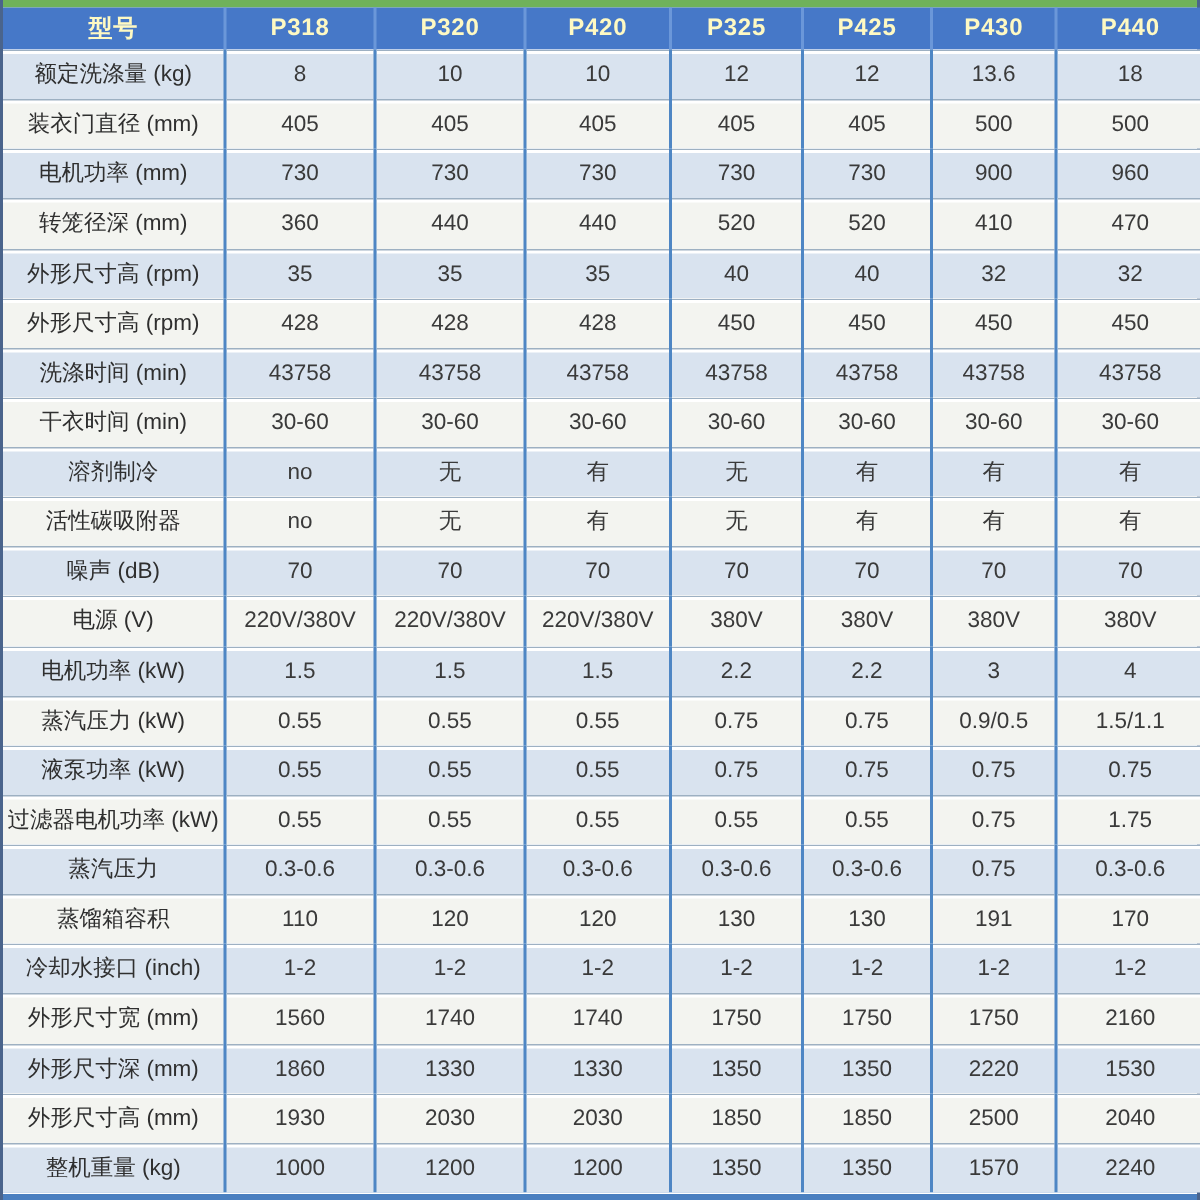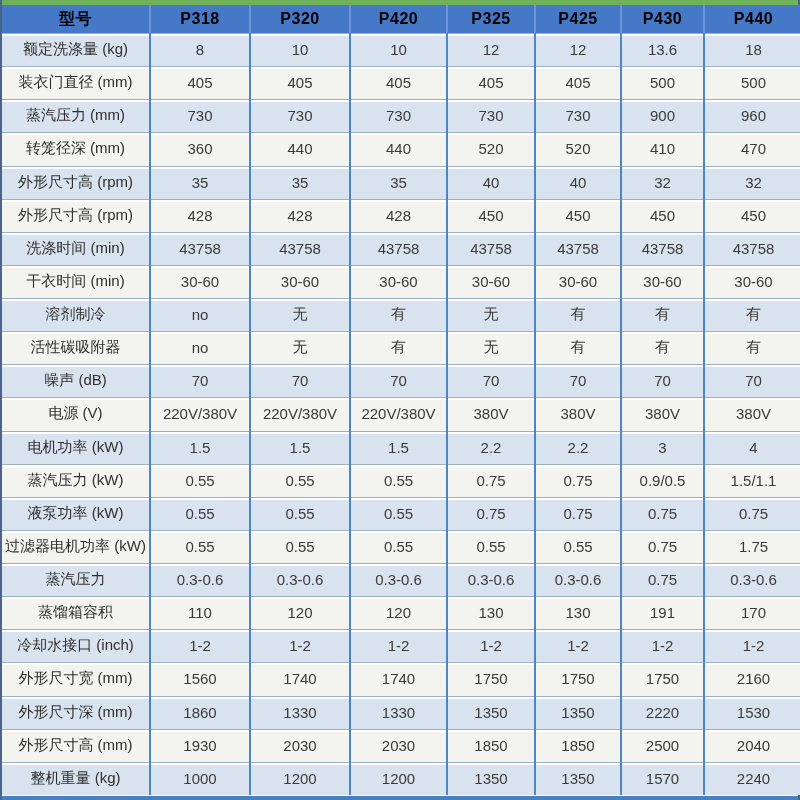--- a/index.html
+++ b/index.html
@@ -34,21 +34,21 @@
   }
   table.spec {
     flex: 1 1 auto;
     width: 100%;
     height: 790px;
     border-collapse: collapse;
     table-layout: fixed;
   }
   table.spec th {
     background: #4678c8;
-    color: #000000;
+    color: #fef9c3;
     font-weight: bold;
     font-size: 16px;
     text-align: center;
     height: 28px;
     padding: 0;
     border-left: 2px solid #6b97d9;
     letter-spacing: 0.5px;
   }
   table.spec th:first-child { border-left: none; }
   table.spec td {
@@ -112,21 +112,21 @@
           <td class="row-label">装衣门直径 (mm)</td>
           <td>405</td>
           <td>405</td>
           <td>405</td>
           <td>405</td>
           <td>405</td>
           <td>500</td>
           <td>500</td>
         </tr>
         <tr class="odd">
-          <td class="row-label">蒸汽压力 (mm)</td>
+          <td class="row-label">电机功率 (mm)</td>
           <td>730</td>
           <td>730</td>
           <td>730</td>
           <td>730</td>
           <td>730</td>
           <td>900</td>
           <td>960</td>
         </tr>
         <tr class="even">
           <td class="row-label">转笼径深 (mm)</td>

